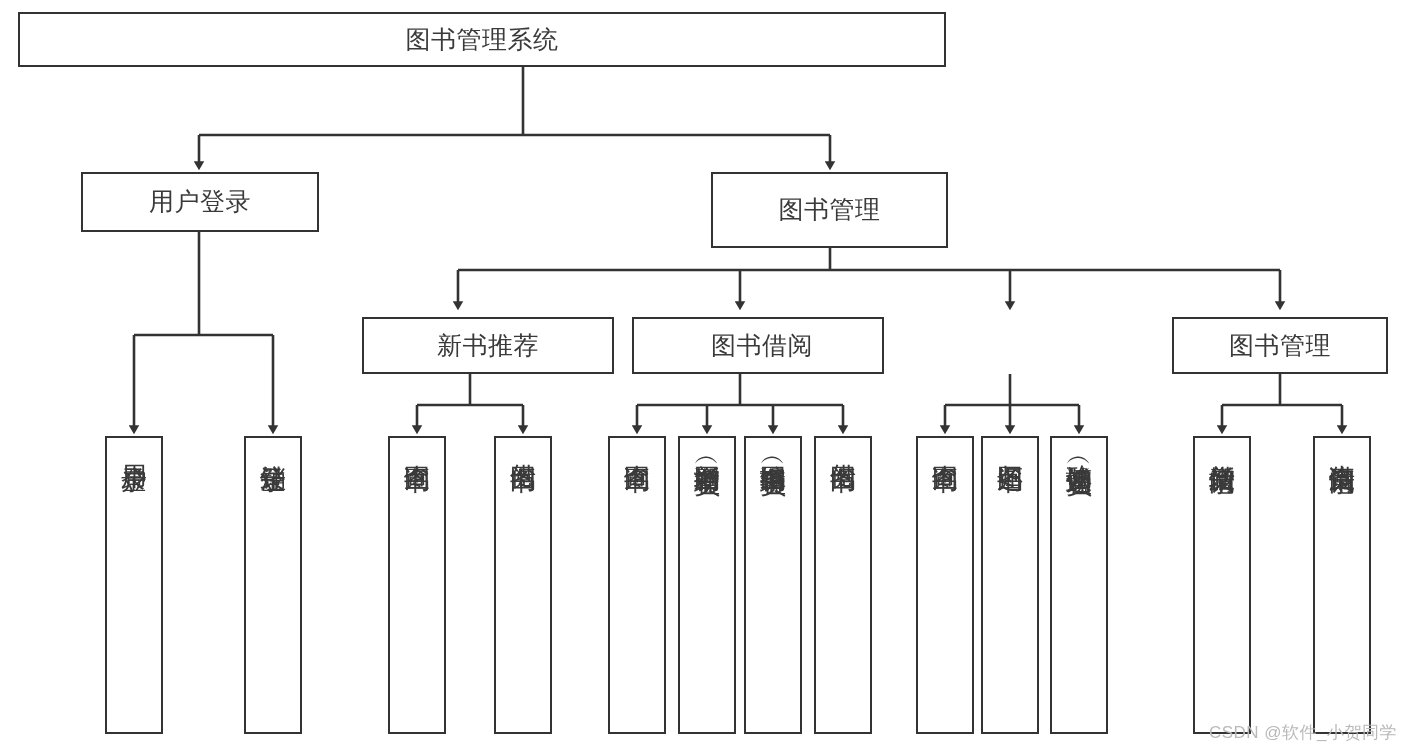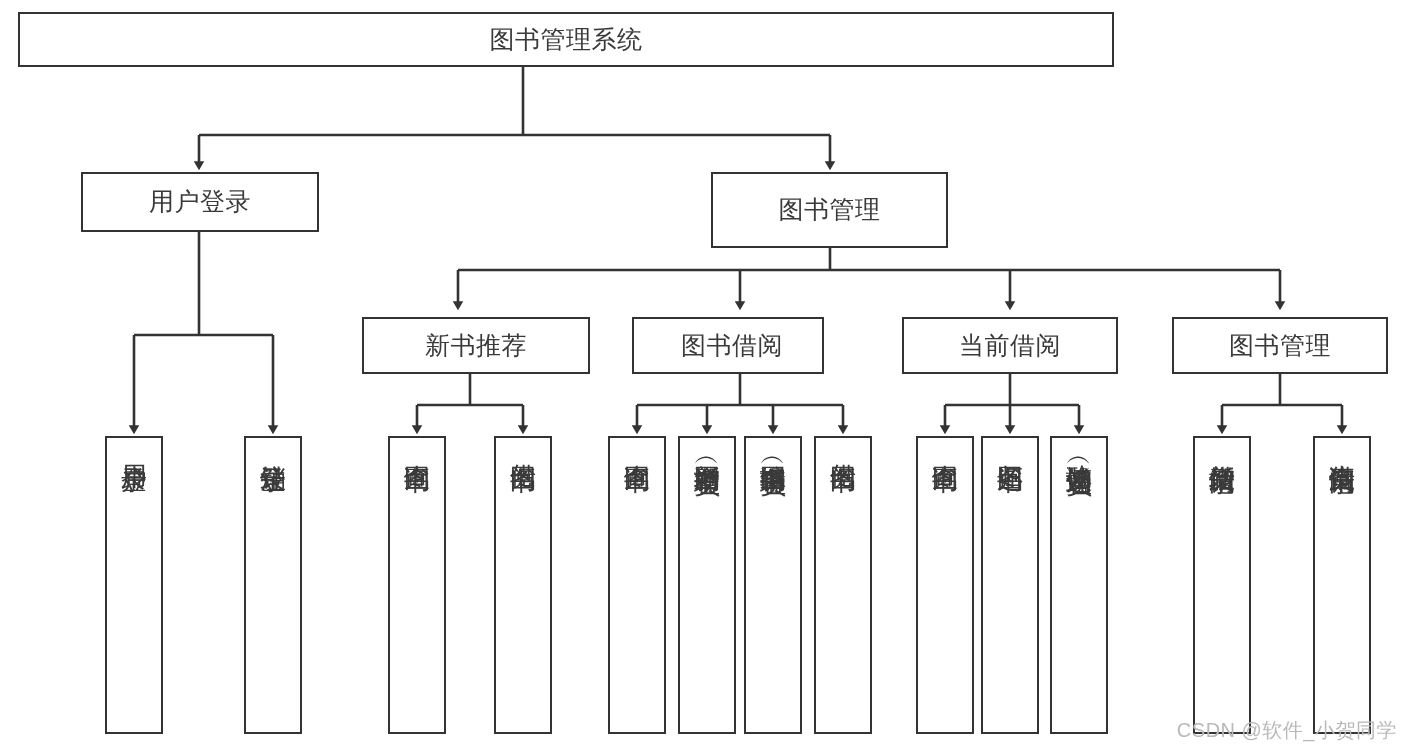--- a/index.html
+++ b/index.html
@@ -53,21 +53,21 @@
     line-height: 1.12;
     letter-spacing: 1px;
     color: #3a3a3a;
     height: auto;
     max-height: 290px;
   }
   .watermark {
     position: absolute;
     right: 8px;
     bottom: 3px;
-    font-size: 20px;
+    font-size: 17px;
     color: #b9b9b9;
     letter-spacing: 0.5px;
     white-space: nowrap;
   }
 </style>
 </head>
 <body>
 
 <div id="diagram">
 
@@ -114,39 +114,36 @@
       <path d="M 1010 405 L 1010 426" marker-end="url(#arrow)"></path>
       <path d="M 1079 405 L 1079 426" marker-end="url(#arrow)"></path>
 
       <path d="M 1280 374 L 1280 405"></path>
       <path d="M 1222 405 L 1342 405"></path>
       <path d="M 1222 405 L 1222 426" marker-end="url(#arrow)"></path>
       <path d="M 1342 405 L 1342 426" marker-end="url(#arrow)"></path>
     </g>
   </svg>
 
-  <div class="node horiz" style="left:18px; top:12px; width:1096px; height:55px;">
+  <div class="node horiz" style="left:18px; top:12px; width:928px; height:55px;">
     <span class="label">图书管理系统</span>
   </div>
 
   <div class="node horiz" style="left:81px; top:172px; width:238px; height:60px;">
     <span class="label">用户登录</span>
   </div>
   <div class="node horiz" style="left:711px; top:172px; width:237px; height:76px;">
     <span class="label">图书管理</span>
   </div>
 
-  <div class="node horiz" style="left:362px; top:317px; width:228px; height:57px;">
+  <div class="node horiz" style="left:362px; top:317px; width:252px; height:57px;">
     <span class="label">新书推荐</span>
   </div>
-  <div class="node horiz" style="left:632px; top:317px; width:192px; height:57px;padding-left:8px;">
+  <div class="node horiz" style="left:632px; top:317px; width:252px; height:57px;padding-left:8px;">
     <span class="label">图书借阅</span>
-  </div>
-  <div class="node horiz" style="left:902px; top:317px; width:216px; height:57px;">
-    <span class="label">当前借阅</span>
   </div>
   <div class="node horiz" style="left:1172px; top:317px; width:216px; height:57px;">
     <span class="label">图书管理</span>
   </div>
 
   <div class="node vert" style="left:105px; top:436px; width:58px; height:298px;">
     <span class="label">用户登录</span>
   </div>
   <div class="node vert" style="left:244px; top:436px; width:58px; height:298px;">
     <span class="label">注销登录</span>

